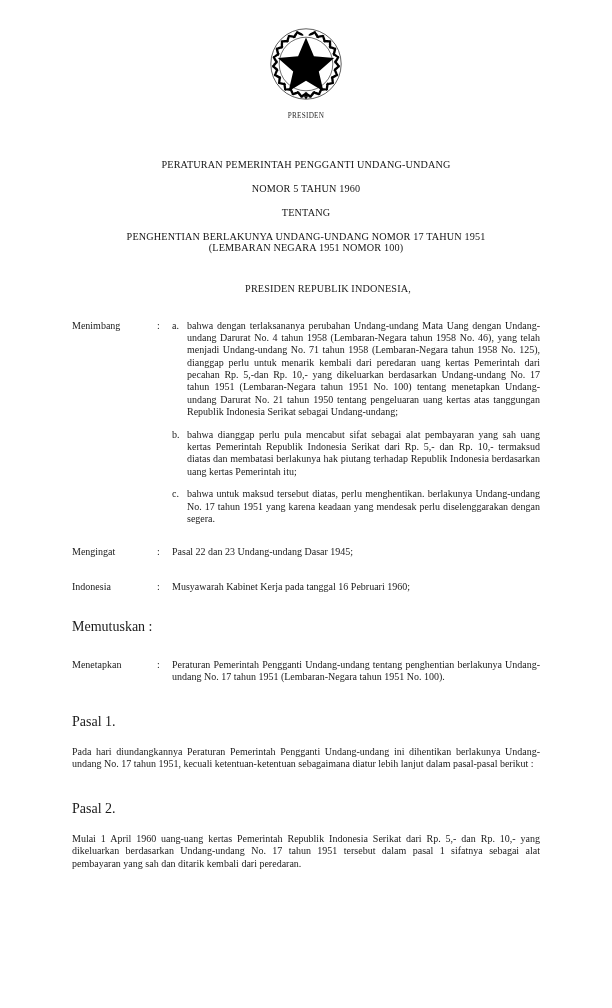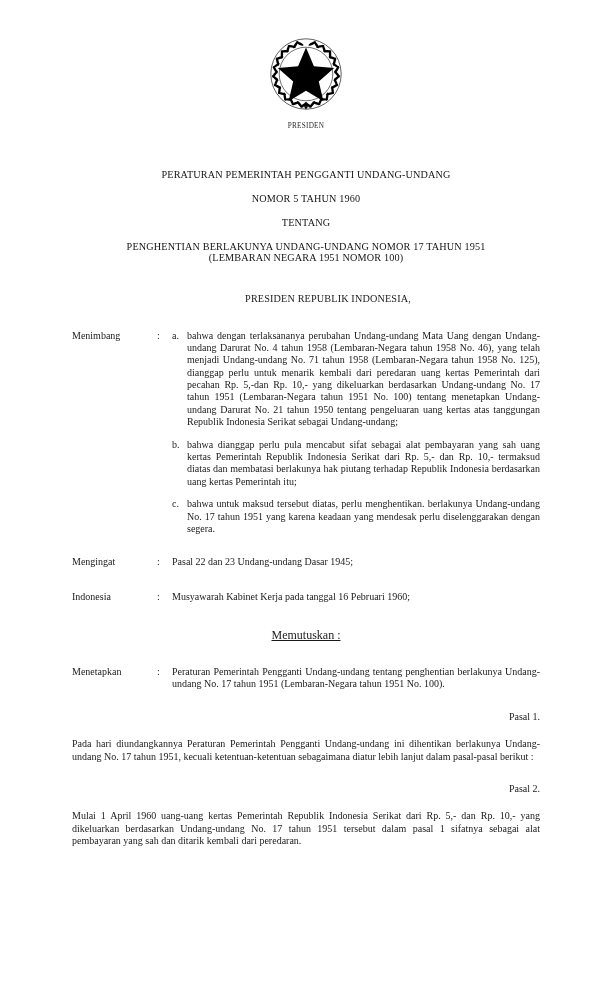--- a/index.html
+++ b/index.html
@@ -18,21 +18,21 @@
     position: relative;
     width: 612px;
     height: 1008px;
     box-sizing: border-box;
     overflow: hidden;
   }
 
   
   .emblem-block {
     width: 100%;
-    padding-top: 34px;
+    padding-top: 24px;
     text-align: center;
   }
   .emblem {
     display: inline-block;
     width: 80px;
     height: 80px;
     line-height: 0;
   }
   .emblem svg { display: block; }
   .emblem-caption {
@@ -109,29 +109,28 @@
     text-align: justify;
     text-justify: inter-word;
   }
 
   .gap-mengingat { height: 21px; }
   .gap-mendengar { height: 22px; }
   .gap-memutuskan { height: 25px; }
   .gap-menetapkan { height: 23px; }
 
   .centered-heading {
-    text-align: center;
-    font-size: 12px;
-    text-decoration: underline;
+    text-align: left;
+    font-size: 14px;
   }
 
   .section-heading {
-    text-align: right;
-    font-size: 10px;
-    margin-top: 20px;
+    text-align: left;
+    font-size: 14px;
+    margin-top: 30px;
     margin-bottom: 15px;
   }
 
   .para {
     text-align: justify;
     text-justify: inter-word;
     font-size: 10px;
     line-height: 1.24;
   }
 </style>

